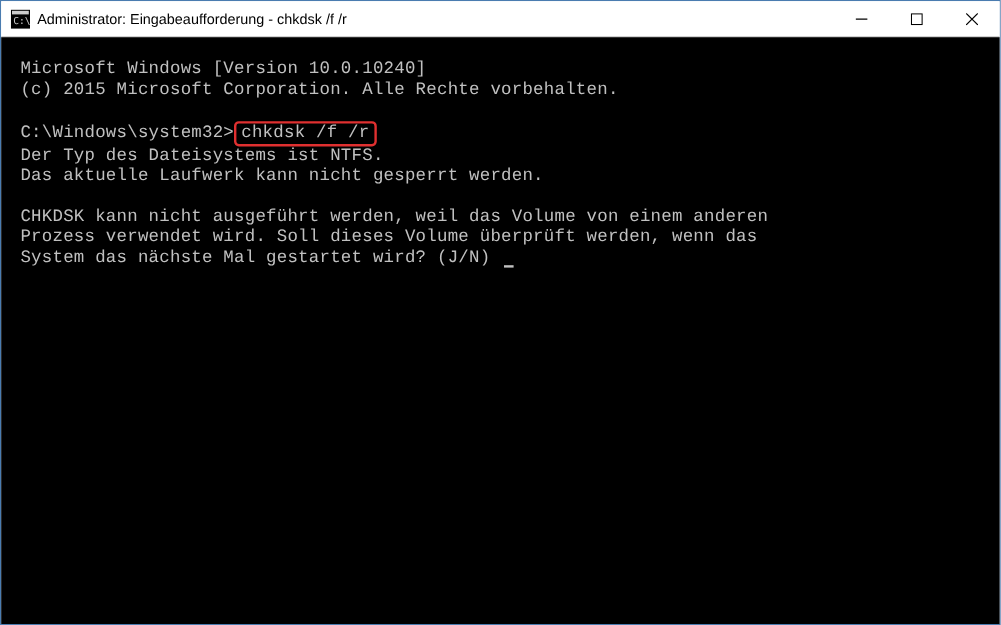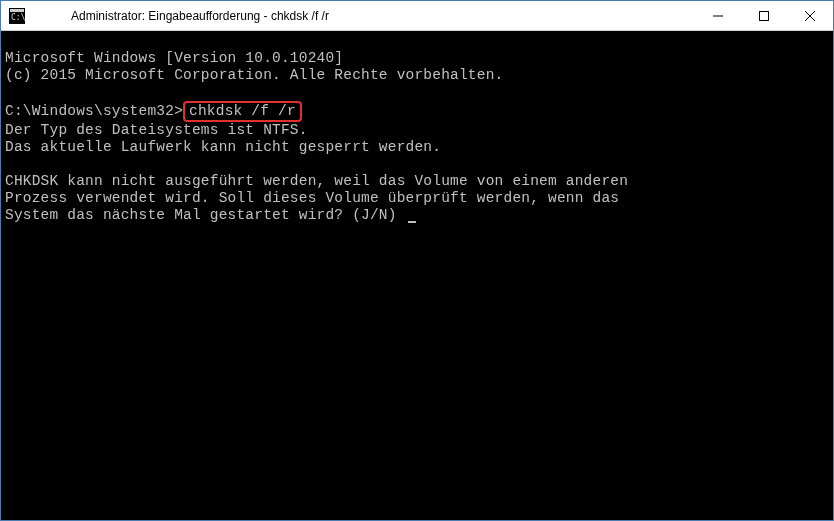--- a/index.html
+++ b/index.html
@@ -34,21 +34,20 @@
       height: 16px;
       margin-left: 8px;
       margin-right: 6px;
       display: inline-block;
     }
     .titlebar-title {
       font-size: 12px;
       color: #000;
       flex: 1;
       white-space: nowrap;
-      margin-left: 40px;
     }
     .window-controls {
       display: flex;
       height: 100%;
     }
     .win-btn {
       width: 46px;
       height: 100%;
       display: flex;
       align-items: center;
@@ -57,21 +56,21 @@
       color: #000;
       cursor: pointer;
     }
     .terminal {
       flex: 1;
       background: #000000;
       color: #c0c0c0;
       font-family: "Consolas", "Courier New", monospace;
       font-size: 14.5px;
       line-height: 17px;
-      padding: 2px 4px;
+      padding: 2px 16px;
       white-space: pre;
       position: relative;
       overflow: hidden;
       letter-spacing: 0.2px;
     }
     .terminal-line {
       white-space: pre;
     }
     .highlight-box {
       border: 2px solid #e03030;

